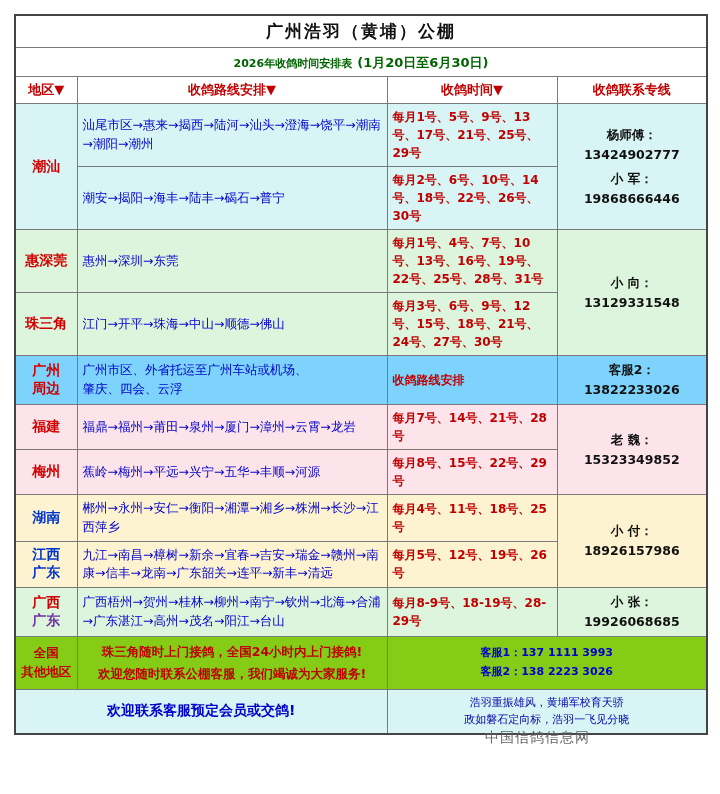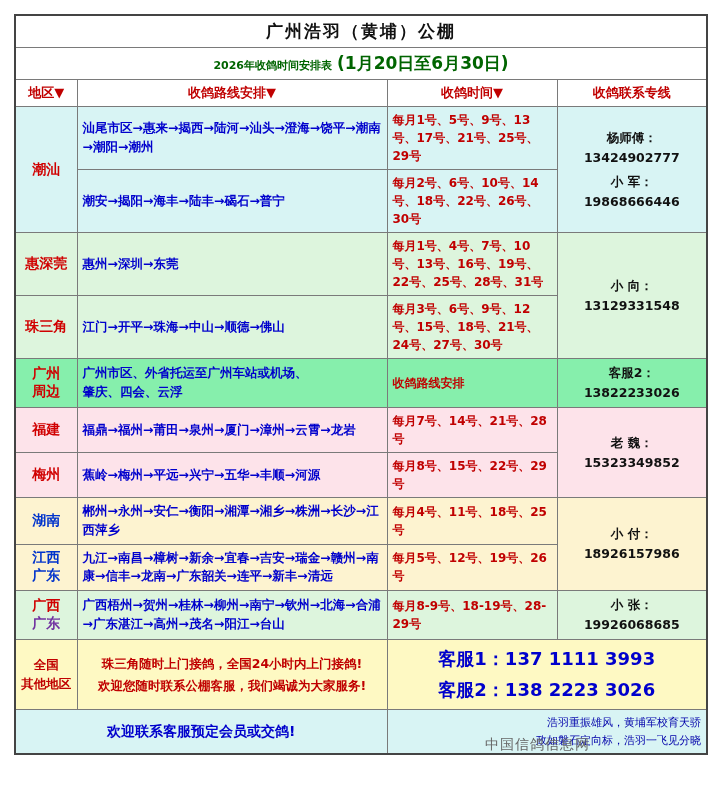--- a/index.html
+++ b/index.html
@@ -4,44 +4,44 @@
 <style>
   html,body{margin:0;padding:0;background:#ffffff;}
   body{width:720px;height:794px;font-family:"DejaVu Sans","Liberation Sans",sans-serif;}
   .page{width:608px;height:794px;position:relative;box-sizing:border-box;padding:14px 14px 0 14px;}
   table.main{width:692px;border-collapse:collapse;table-layout:fixed;border:2px solid #444;}
   table.main td,table.main th{border:1px solid #7a7a7a;padding:4px 5px;vertical-align:middle;}
   .title-cell{background:#ffffff;text-align:center;padding:7px 0 6px 0;}
   .title-text{font-size:17px;font-weight:bold;color:#111;letter-spacing:2px;}
   .subtitle-cell{background:#ffffff;text-align:center;padding:4px 0 5px 0;}
   .subtitle-main{font-size:11px;font-weight:bold;color:#006400;}
-  .subtitle-sub{font-size:17px;color:#006400;font-weight:bold;}
+  .subtitle-sub{font-size:13px;color:#006400;font-weight:bold;}
   .hdr td{text-align:center;font-weight:bold;font-size:13px;background:#ffffff;color:#c00000;padding:5px 2px;}
   .region{text-align:center;font-weight:bold;font-size:14px;}
-  .route{font-size:12.5px;line-height:1.5;color:#0000cc;font-weight:bold;margin-left:24px;}
+  .route{font-size:12.5px;line-height:1.5;color:#0000cc;font-weight:normal;margin-left:24px;}
   .time{font-size:12px;line-height:1.5;color:#c00000;font-weight:bold;margin-top:20px;}
   .contact{text-align:center;font-size:12.5px;line-height:1.6;font-weight:bold;color:#111;}
   .contact .nm{display:block;}
   .contact .ph{display:block;}
   
   .bg-cyan{background:#d8f4f4;}
   .bg-green{background:#ddf5dd;}
-  .bg-white{background:#86efac;}
+  .bg-white{background:#7dd3fc;}
   .bg-pink{background:#fde3ea;}
   .bg-yellow{background:#fdf3d0;}
-  .bg-gray{background:#fef9c3;}
+  .bg-gray{background:#84cc16;}
   .red{color:#d00000;}
   .blue{color:#0033cc;}
   .purple{color:#7030a0;}
   .footer-note{font-size:12.5px;line-height:1.75;color:#c00000;font-weight:bold;text-align:center;}
   .footer-label{text-align:center;font-size:12.5px;font-weight:bold;color:#c00000;line-height:1.5;}
-  .footer-service{text-align:center;font-size:18px;font-weight:bold;color:#0000cc;line-height:1.7;}
+  .footer-service{text-align:center;font-size:11px;font-weight:bold;color:#0000cc;line-height:1.7;}
   .bottom-band{background:#d8f4f4;padding-left:32px;}
   .bottom-left{text-align:center;font-size:14px;font-weight:bold;color:#0000cc;padding:16px 4px;}
-  .bottom-right{text-align:right;font-size:11px;color:#0000aa;line-height:1.6;padding:10px 4px;position:relative;margin-left:26px;}
+  .bottom-right{text-align:center;font-size:11px;color:#0000aa;line-height:1.6;padding:10px 4px;position:relative;margin-left:26px;}
   .watermark{position:absolute;left:0;right:0;top:26px;text-align:center;font-size:26px;color:rgba(120,120,120,0.45);font-weight:bold;letter-spacing:1px;pointer-events:none;}
   .brand{position:absolute;right:18px;bottom:12px;font-size:14px;color:#666;letter-spacing:1px;}
   .twoline span{display:block;}
 </style>
 </head>
 <body>
 
 <div class="page">
   <table class="main">
     <colgroup>
@@ -195,14 +195,14 @@
       <tr class="bottom-band">
         <td class="bottom-left" colspan="2">欢迎联系客服预定会员或交鸽!</td>
         <td class="bottom-right" colspan="2">
           <span style="display:block">浩羽重振雄风，黄埔军校育天骄</span>
           <span style="display:block">政如磐石定向标，浩羽一飞见分晓</span>
         </td>
       </tr>
     </tbody>
   </table>
 
-  <div class="brand" style="bottom:40px;">中国信鸽信息网</div>
+  <div class="brand" style="bottom:47px;">中国信鸽信息网</div>
 </div>
 
 </body></html>

